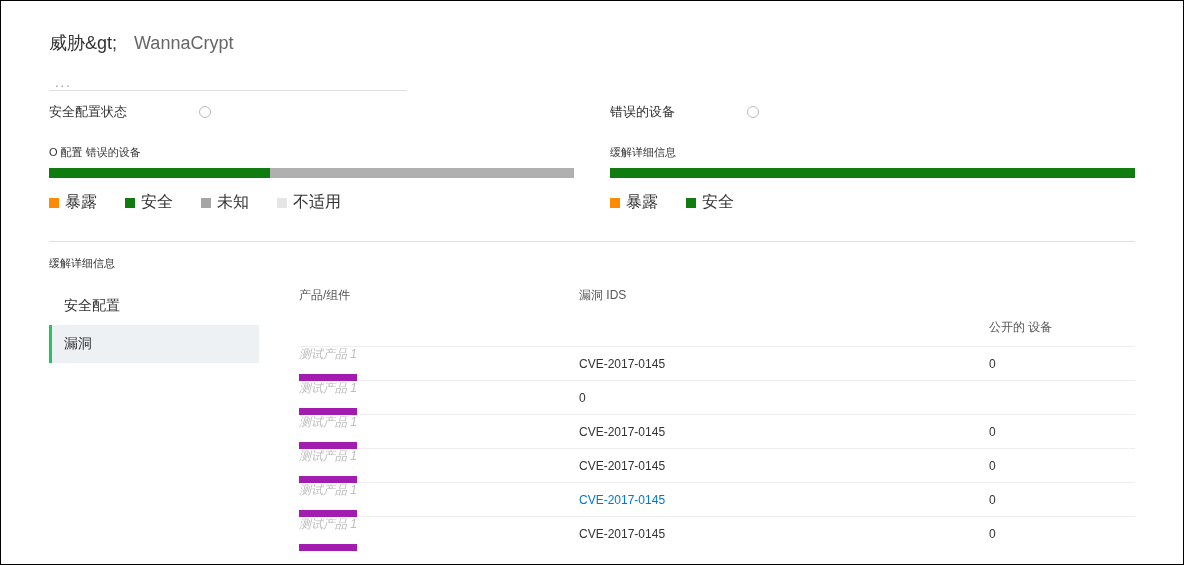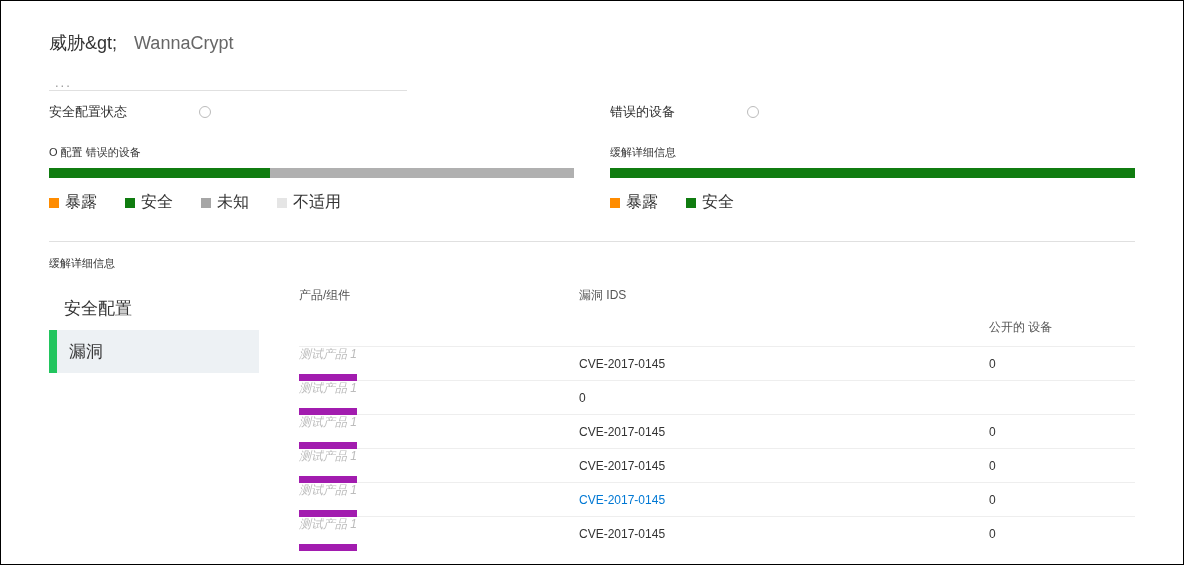--- a/index.html
+++ b/index.html
@@ -23,22 +23,22 @@
   .legend-item { display:flex; align-items:center; gap:6px; }
   .swatch { width:10px; height:10px; display:inline-block; }
   .swatch.orange { background:#ff8c00; }
   .swatch.green  { background:#107c10; }
   .swatch.gray   { background:#a6a6a6; }
   .swatch.light  { background:#e5e5e5; }
   .section-divider { border:none; border-bottom:1px solid #e0e0e0; margin:28px 0 14px 0;}
   .section-title { font-size:11px; color:#333; margin-bottom:10px; }
   .detail-body { display:flex; margin-top:10px; }
   .side-tabs { width:210px; flex-shrink:0; padding-top:6px;}
-  .tab { padding: 10px 12px; font-size:17px; color:#333; cursor:pointer; border-left:3px solid transparent; }
-  .tab.active { border-left:8px solid #22c55e; background:#edf1f4;font-family:Liberation Serif, serif; }
+  .tab { padding: 10px 12px; font-size:14px; color:#333; cursor:pointer; border-left:3px solid transparent; }
+  .tab.active { border-left:3px solid #22c55e; background:#edf1f4;font-family:Liberation Serif, serif; }
   .table-wrap { flex:1; padding-left: 40px; }
   .thead { display:flex; font-size:12px; color:#555; padding: 6px 0 10px 0; }
   .th-prod { width:280px; }
   .th-cve  { width:410px; }
   .th-dev  { flex:1;margin-top:32px; }
   .trow { display:flex; align-items:center; border-top:1px solid #eee; height:34px; font-size:12px; }
   .td-prod { width:280px; color:#999; font-style:italic; position:relative;}
   .td-prod .blur { display:inline-block; border-bottom:7px solid #a21caf; padding-bottom:11px; color:#bcbcbc; }
   .td-cve  { width:410px; color:#333; }
   .td-cve.link { color:#0078d4; cursor:pointer; }

